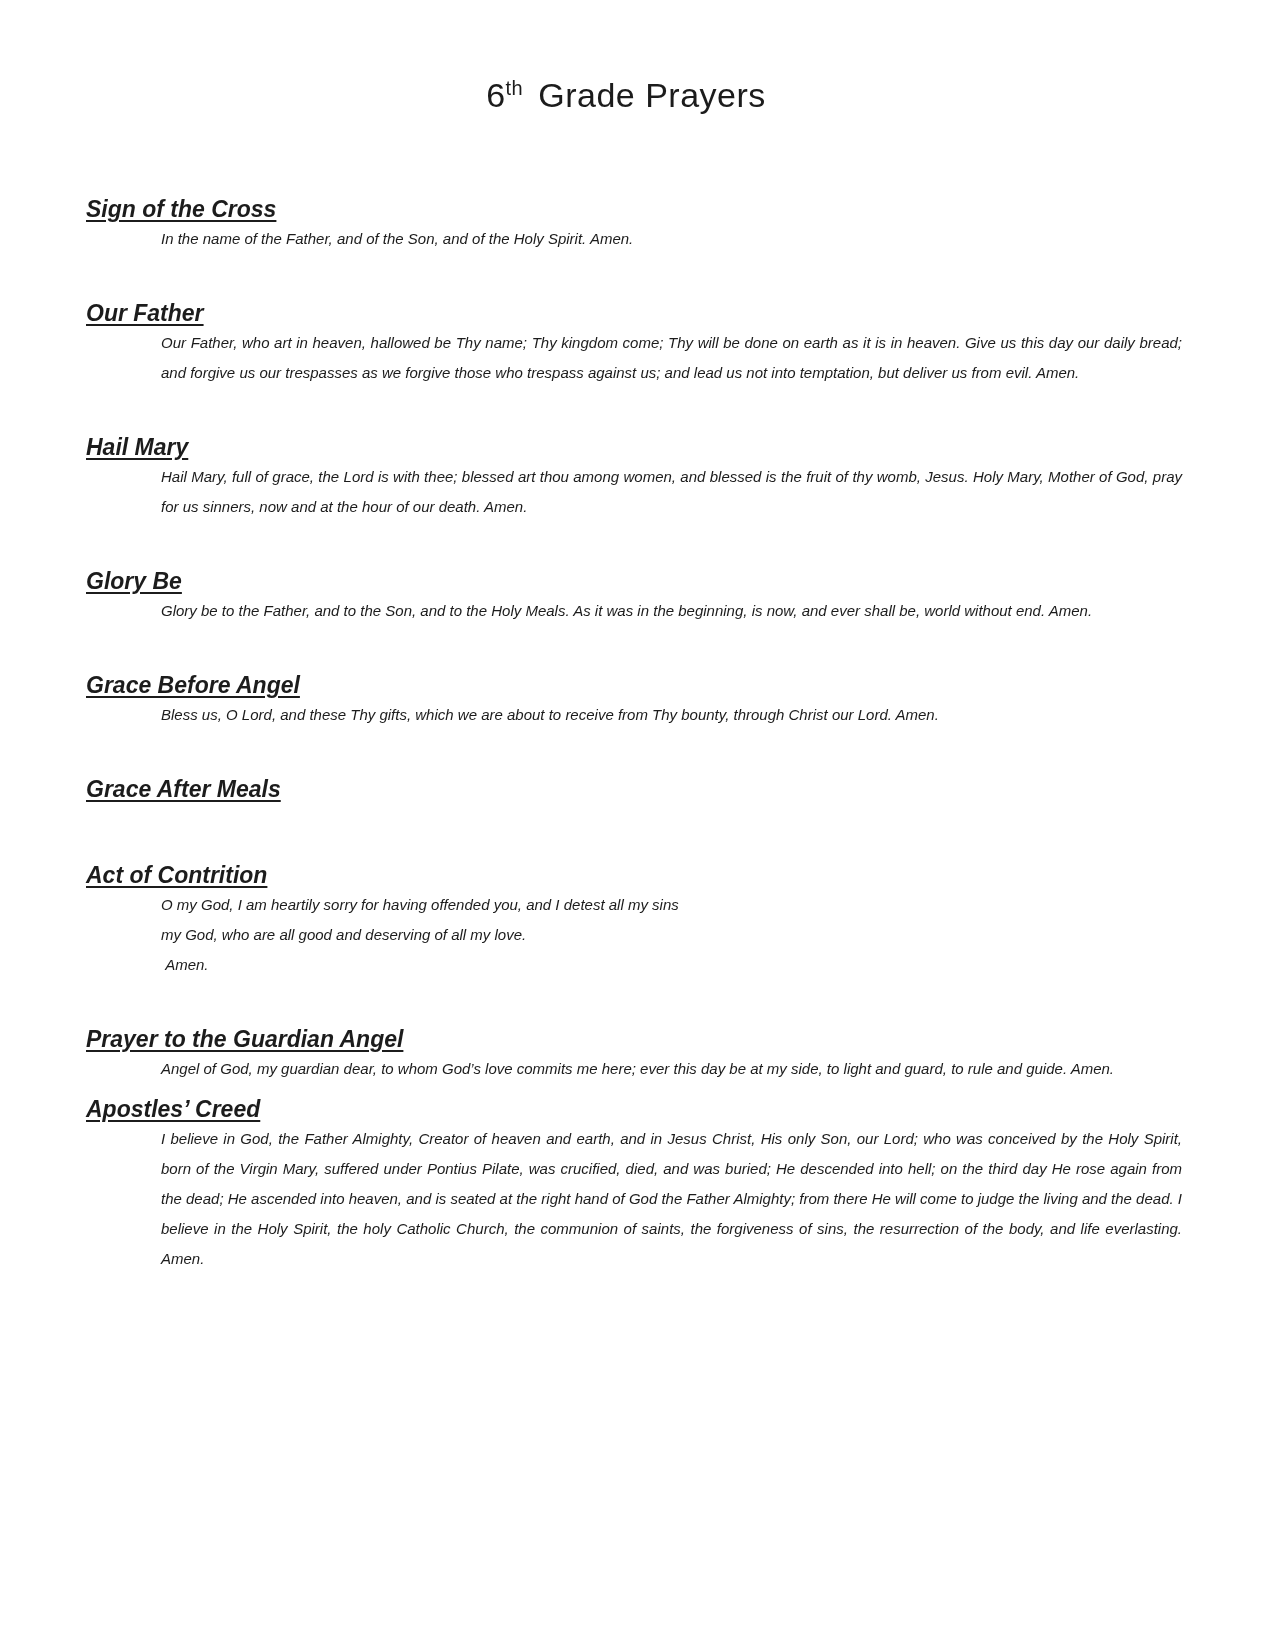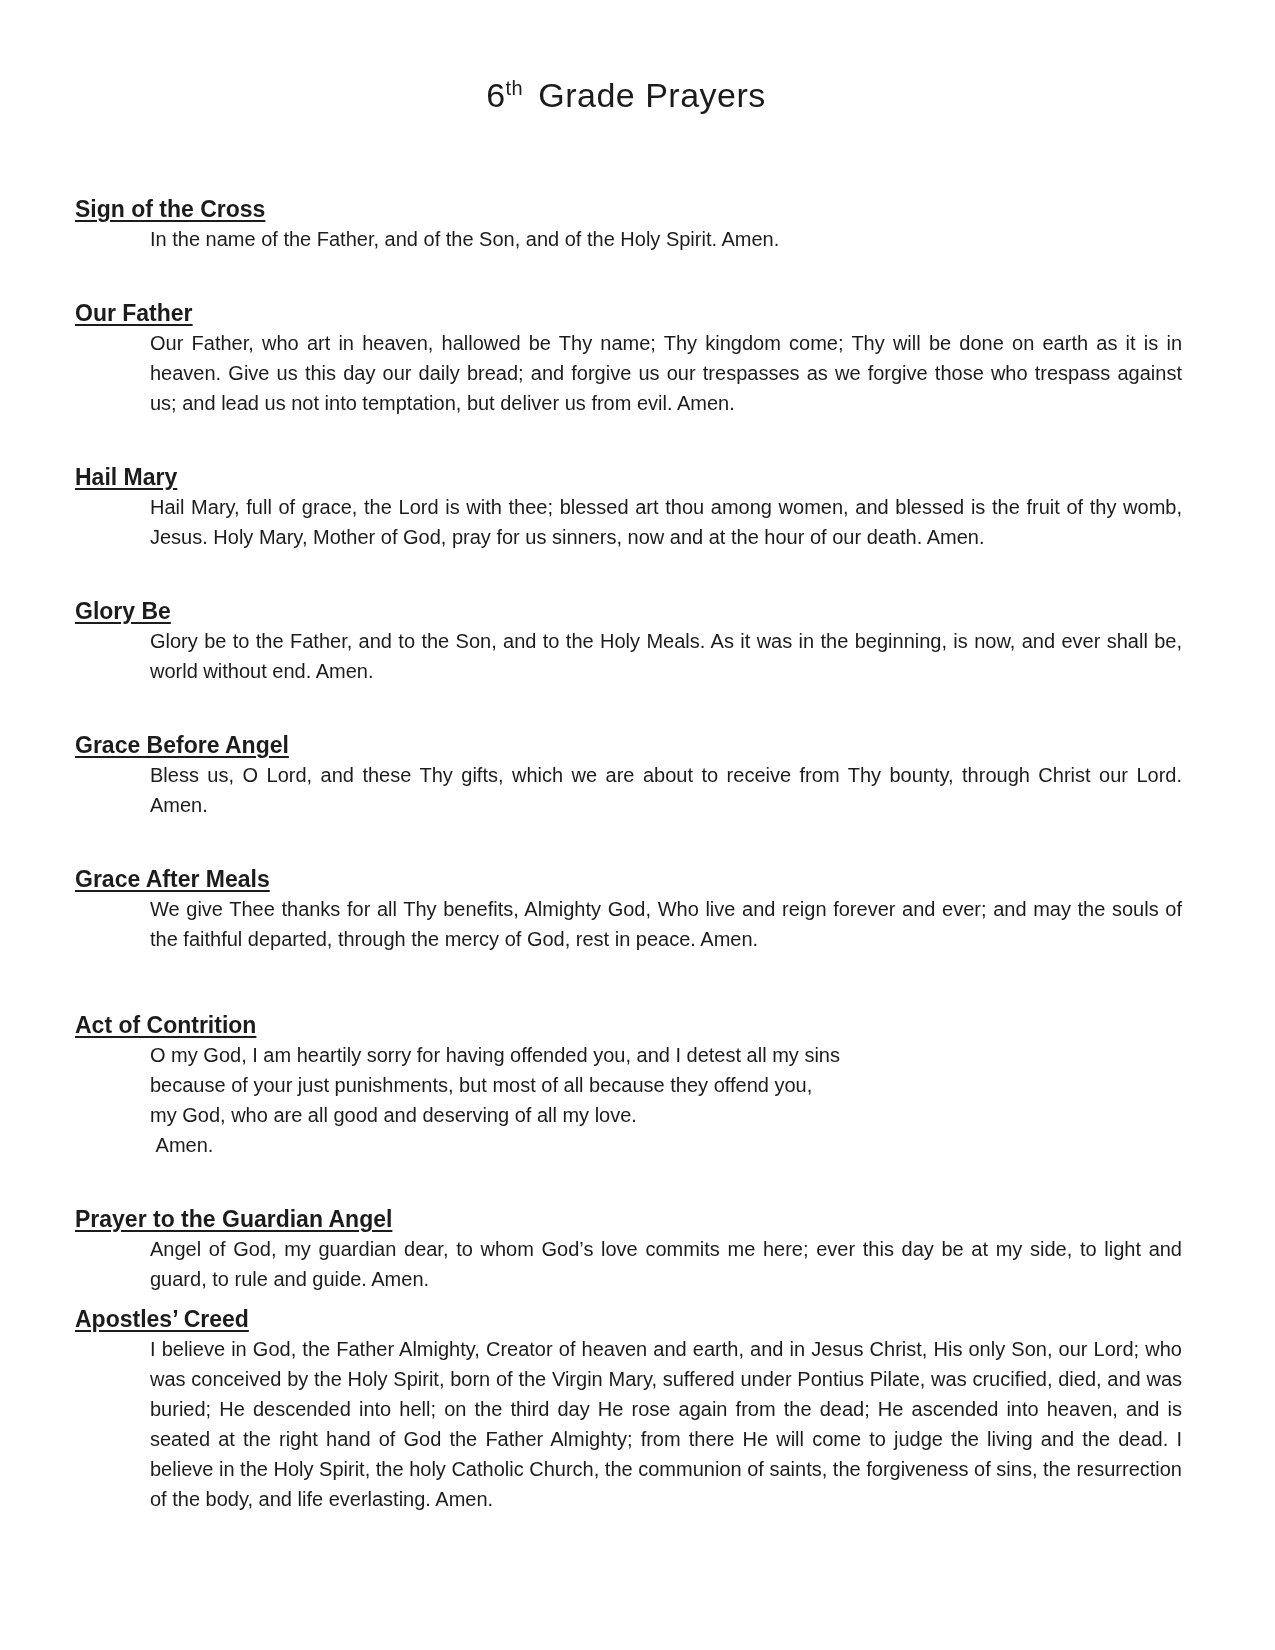--- a/index.html
+++ b/index.html
@@ -32,21 +32,22 @@
     vertical-align: super;
     line-height: 0;
   }
   .title-rest {
     margin-left: 15px;
   }
   .sections {
     margin-top: 76px;
   }
   .prayer-section {
-    margin: 0 0 44px 5px;
+    margin: 0 0 44px 16px;
+    font-style: italic;
   }
   
   .prayer-section:nth-child(6) {
     margin-bottom: 56px;
   }
   
   .prayer-section:nth-child(8) {
     margin-bottom: 10px;
   }
   .prayer-section:last-child {
@@ -55,21 +56,21 @@
   .prayer-heading {
     margin: 0;
     font-size: 23px;
     font-weight: 700;
     line-height: 30px;
     text-decoration: underline;
     text-underline-offset: 3px;
   }
   .prayer-body {
     margin: 0 0 0 75px;
-    font-size: 20px;
+    font-size: 15px;
     line-height: 30px;
   }
   .prayer-body.justified {
     text-align: justify;
   }
   .prayer-line {
     white-space: pre-wrap;
   }
 </style>
 </head>
@@ -94,27 +95,25 @@
       <section class="prayer-section">
         <h2 class="prayer-heading">Glory Be</h2>
         <p class="prayer-body justified">Glory be to the Father, and to the Son, and to the Holy Meals.  As it was in the beginning, is now, and ever shall be, world without end.  Amen.</p>
       </section>
       <section class="prayer-section">
         <h2 class="prayer-heading">Grace Before Angel</h2>
         <p class="prayer-body justified">Bless us, O Lord, and these Thy gifts, which we are about to receive from Thy bounty, through Christ our Lord.  Amen.</p>
       </section>
       <section class="prayer-section">
         <h2 class="prayer-heading">Grace After Meals</h2>
-        <p class="prayer-body justified">We give Thee thanks for all Thy benefits, Almighty God, Who live and reign forever and ever; and may the souls of the faithful departed, through the mercy of God, rest in peace. Amen.</p>
       </section>
       <section class="prayer-section">
         <h2 class="prayer-heading">Act of Contrition</h2>
         <div class="prayer-body">
           <div class="prayer-line">O my God, I am heartily sorry for having offended you, and I detest all my sins</div>
-          <div class="prayer-line">because of your just punishments, but most of all because they offend you,</div>
           <div class="prayer-line">my God, who are all good and deserving of all my love.</div>
           <div class="prayer-line"> Amen.</div>
         </div>
       </section>
       <section class="prayer-section">
         <h2 class="prayer-heading">Prayer to the Guardian Angel</h2>
         <p class="prayer-body justified">Angel of God, my guardian dear, to whom God’s love commits me here; ever this day be at my side, to light and guard, to rule and guide.  Amen.</p>
       </section>
       <section class="prayer-section">
         <h2 class="prayer-heading">Apostles’ Creed</h2>

